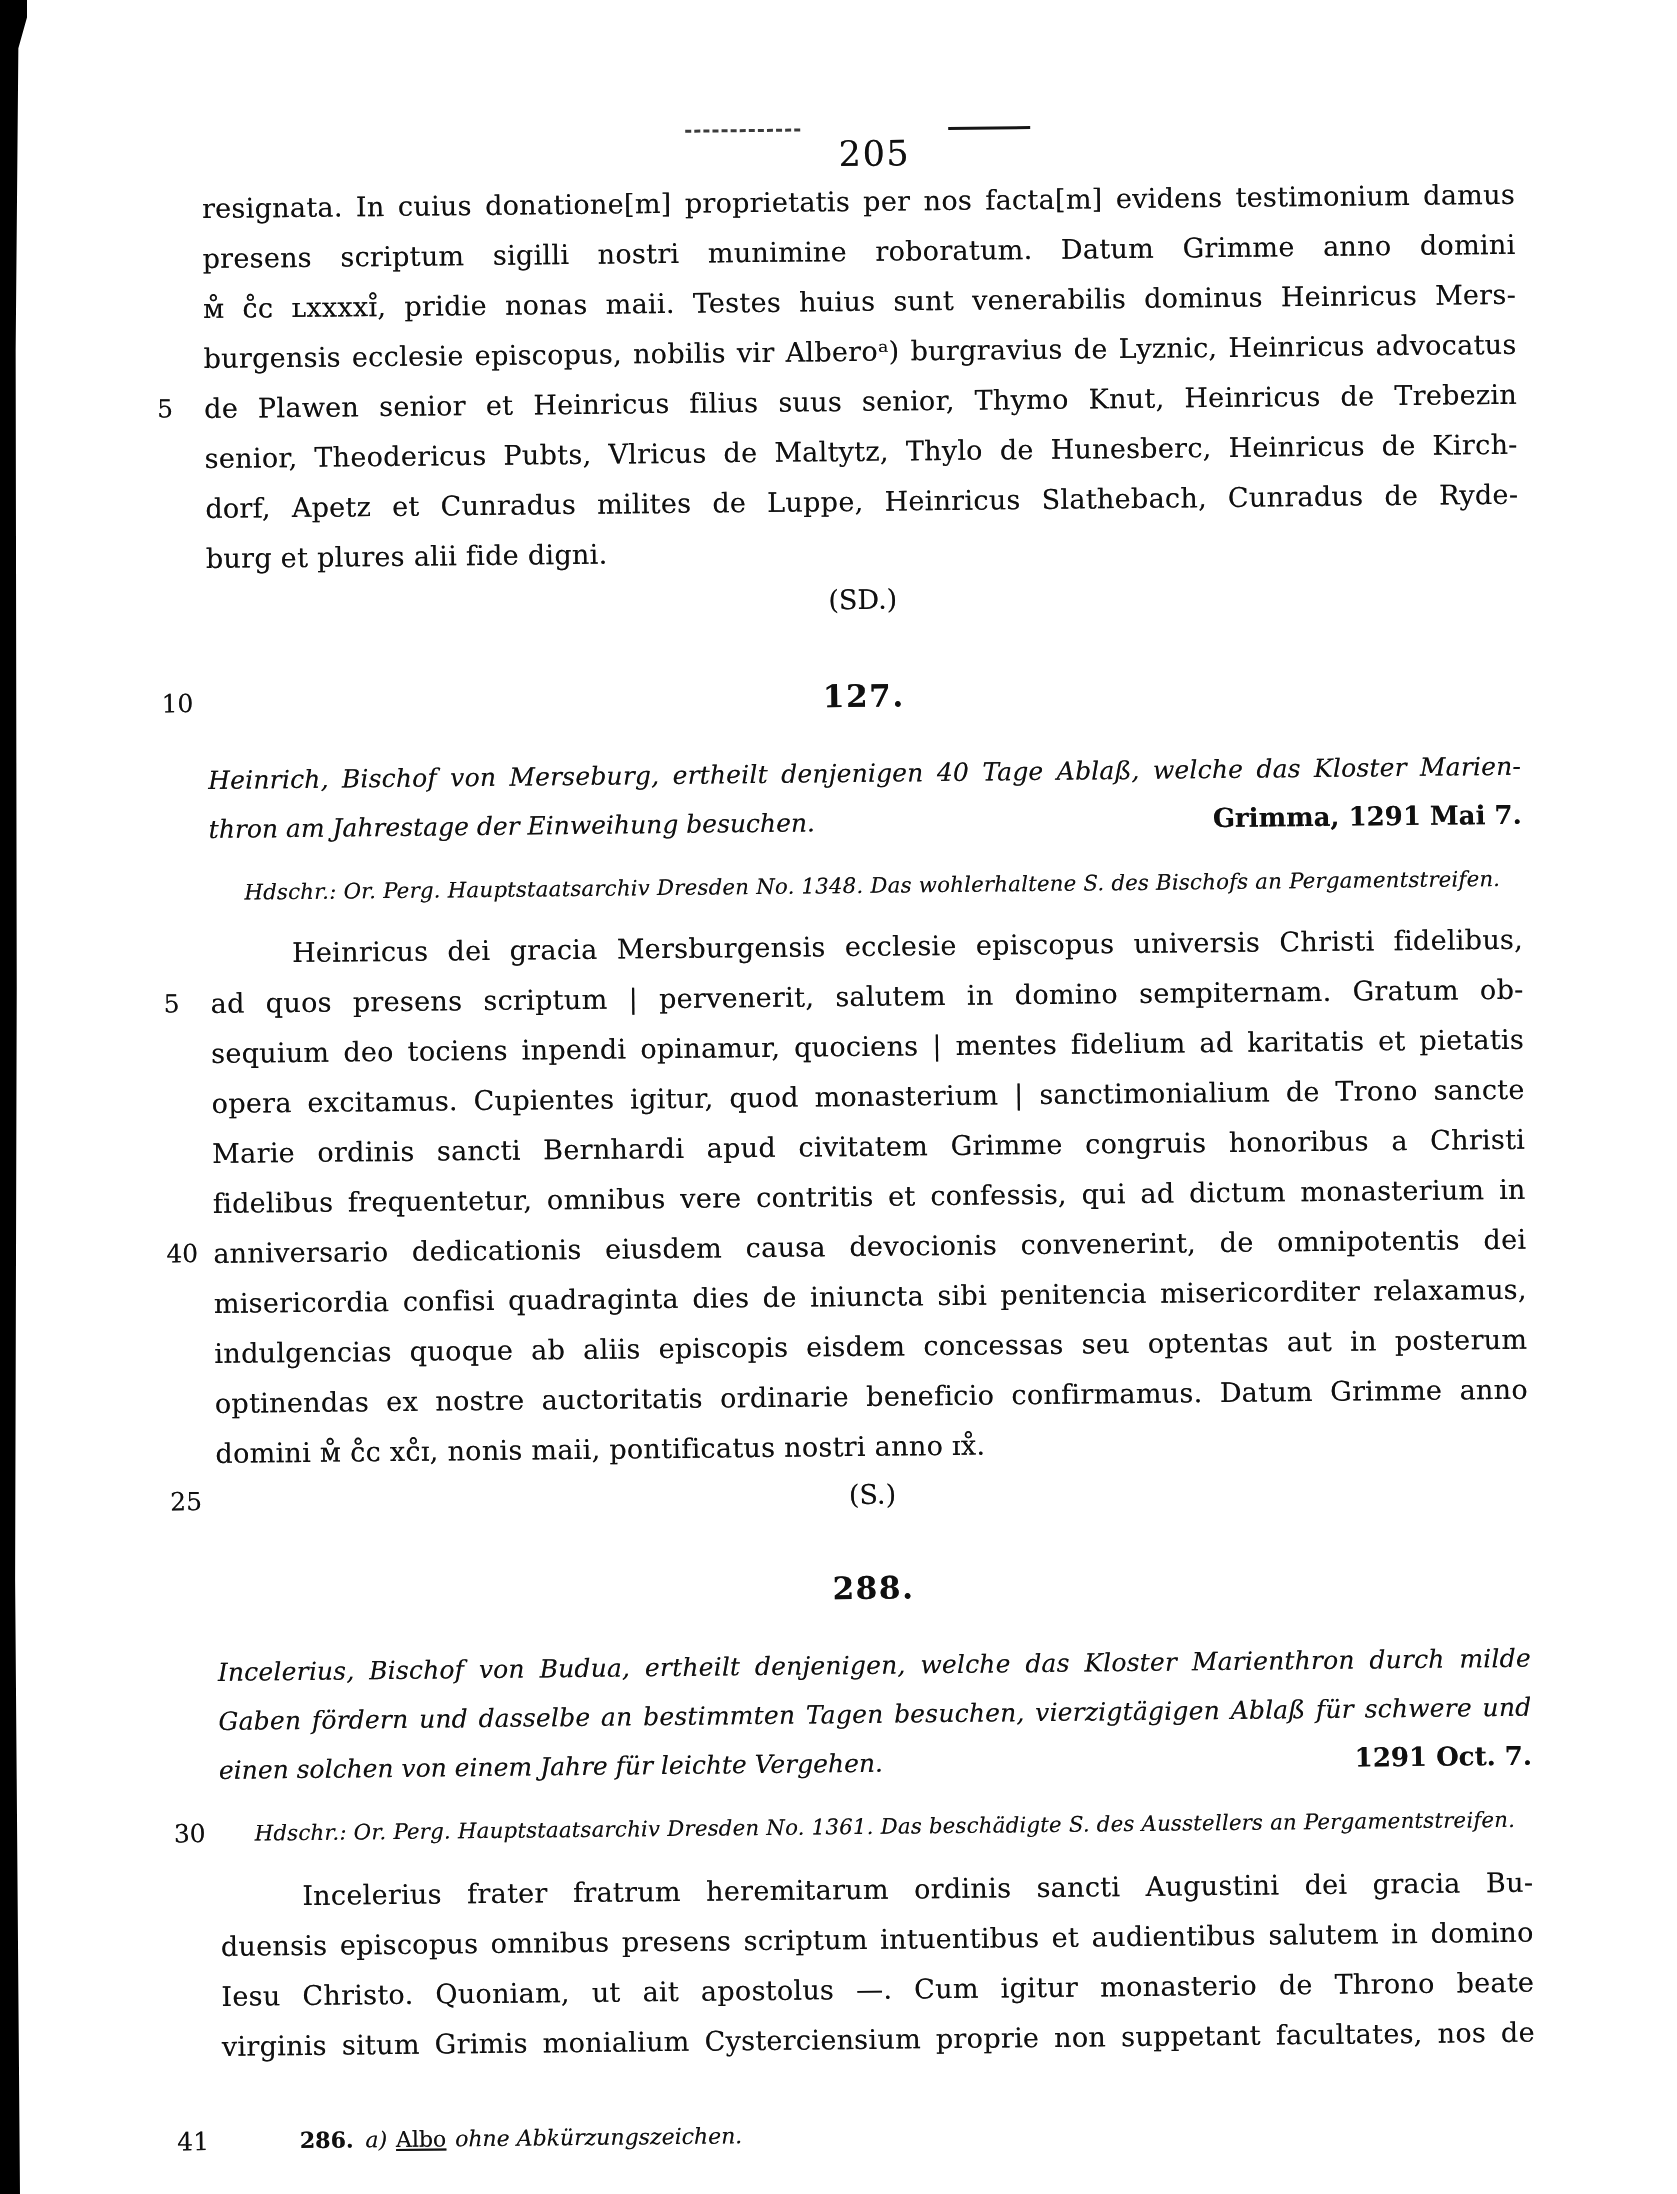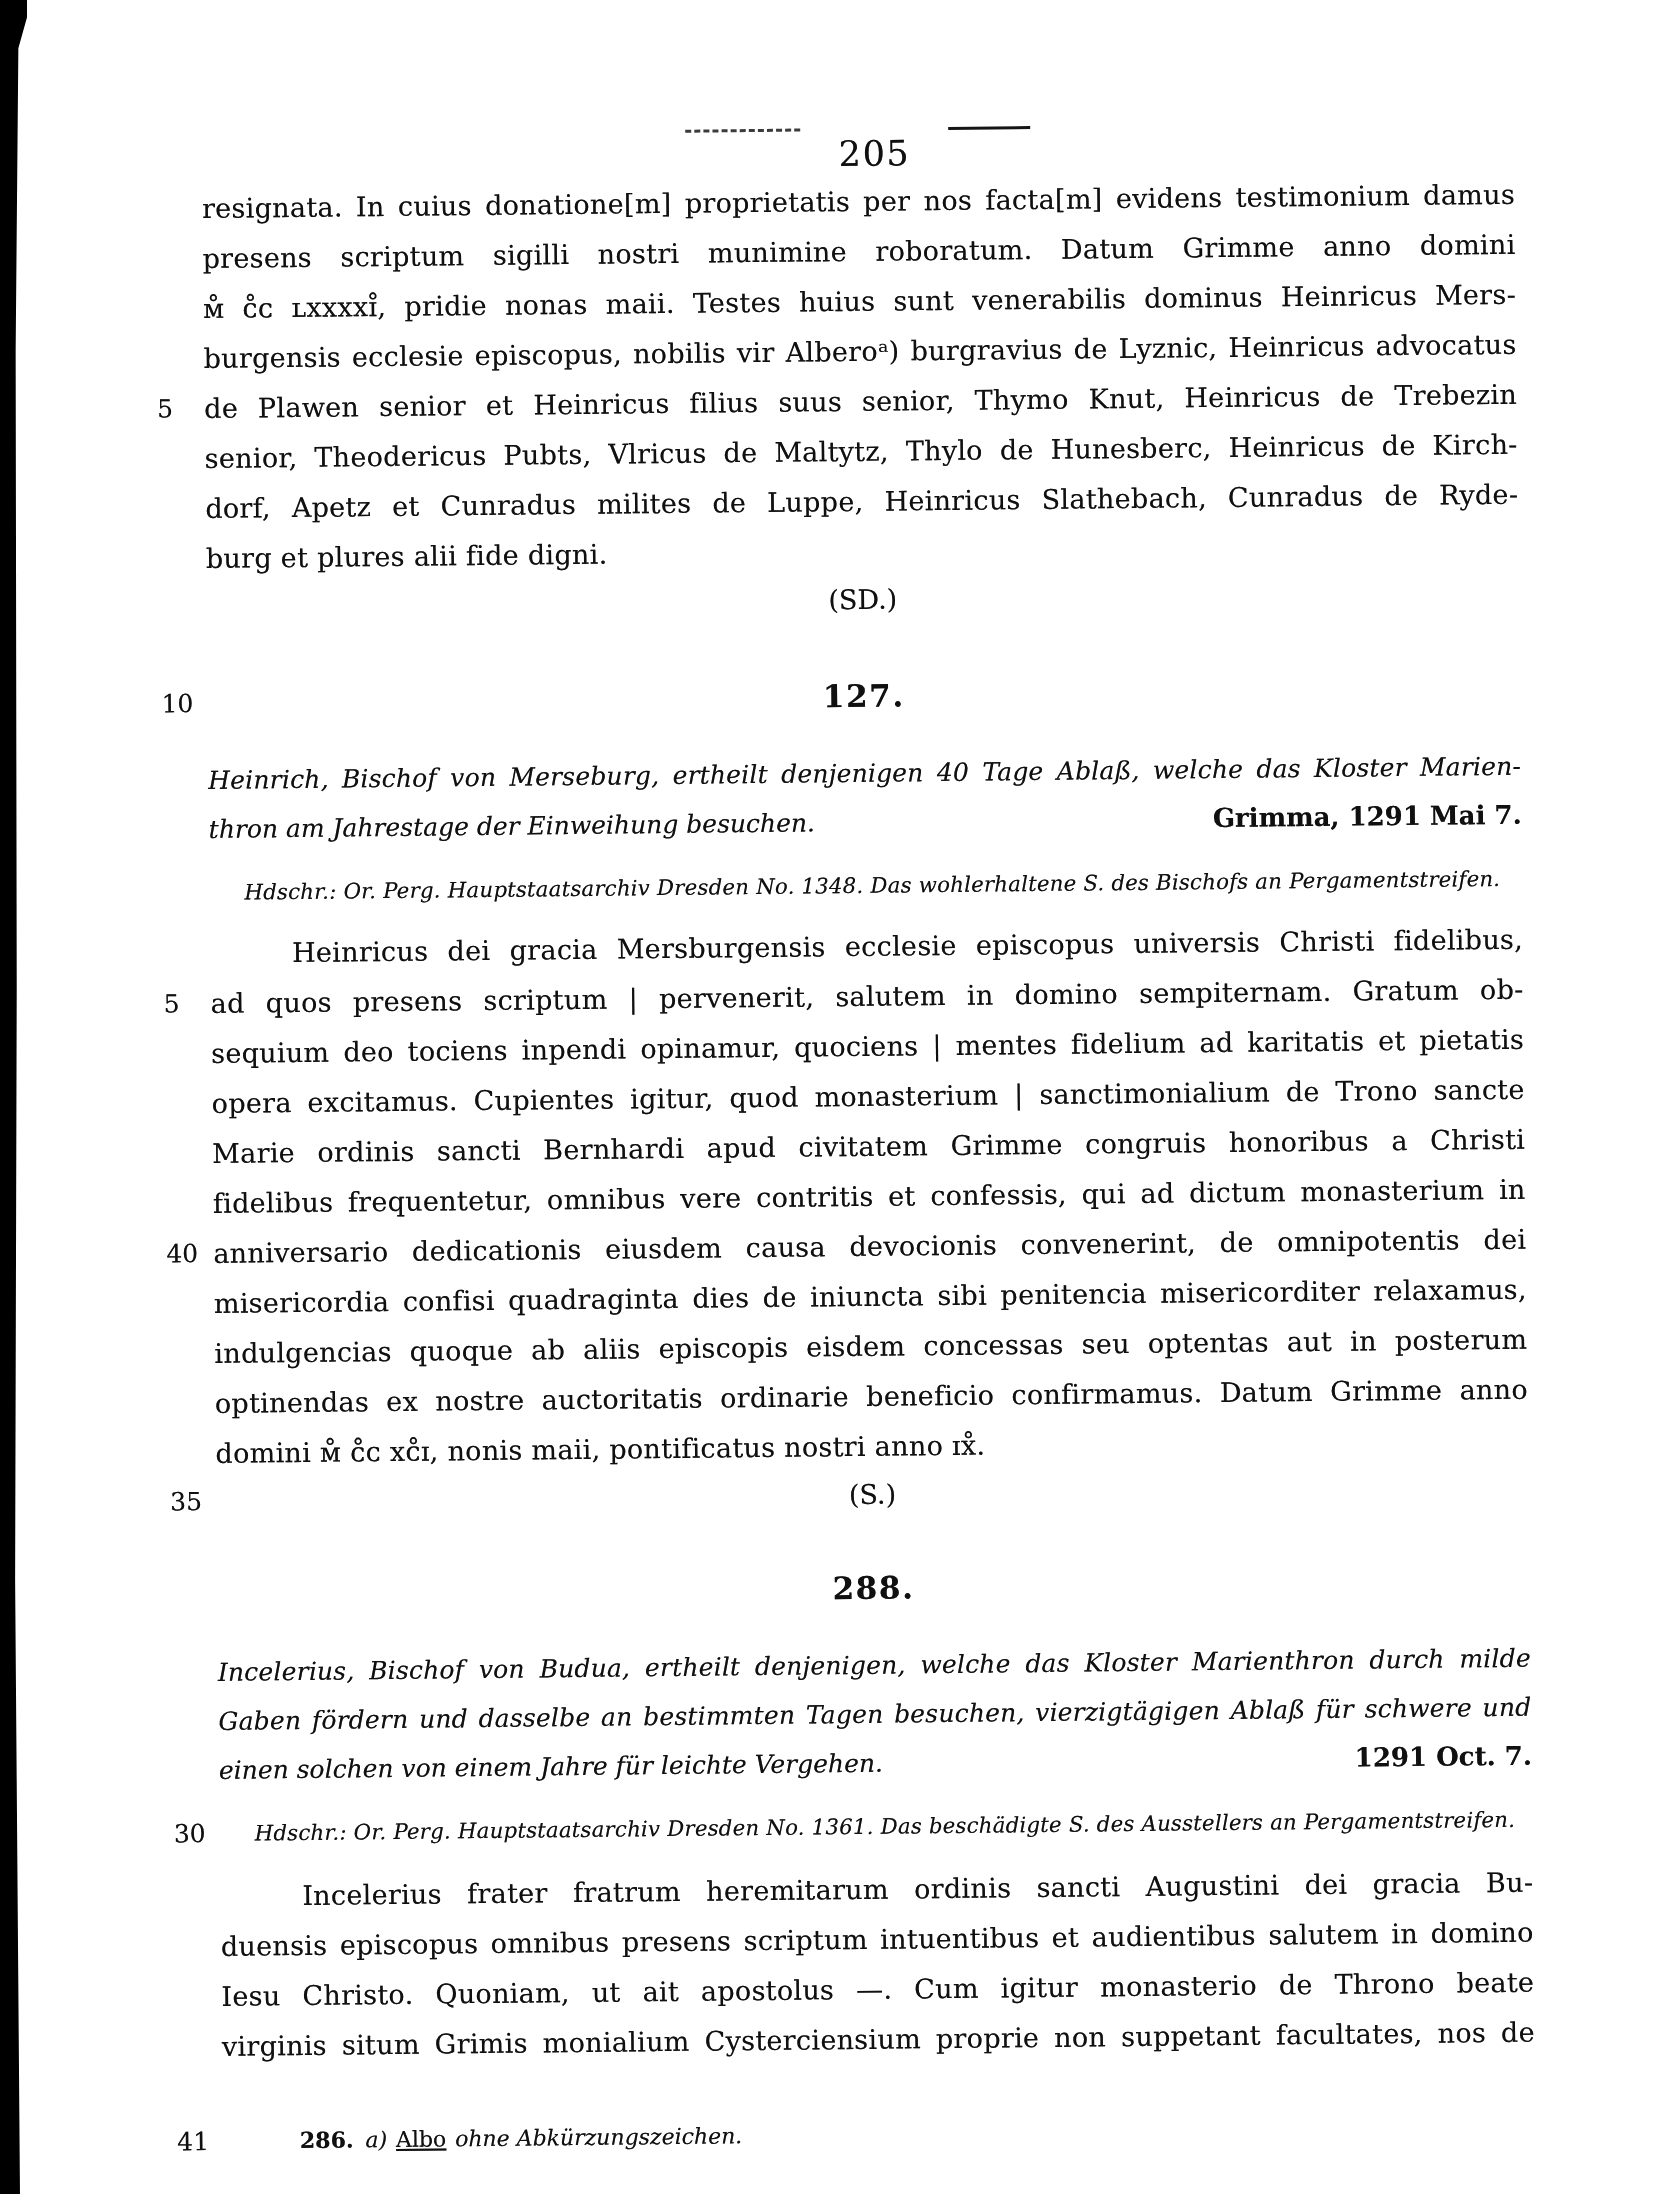--- a/index.html
+++ b/index.html
@@ -133,21 +133,21 @@
         <div class="jline"><span class="lt">opera excitamus. Cupientes igitur, quod monasterium | sanctimonialium de Trono sancte</span></div>
         <div class="jline"><span class="lt">Marie ordinis sancti Bernhardi apud civitatem Grimme congruis honoribus a Christi</span></div>
         <div class="jline"><span class="lt">fidelibus frequentetur, omnibus vere contritis et confessis, qui ad dictum monasterium in</span></div>
         <div class="jline"><span class="mnum">40</span><span class="lt">anniversario dedicationis eiusdem causa devocionis convenerint, de omnipotentis dei</span></div>
         <div class="jline"><span class="lt">misericordia confisi quadraginta dies de iniuncta sibi penitencia misericorditer relaxamus,</span></div>
         <div class="jline"><span class="lt">indulgencias quoque ab aliis episcopis eisdem concessas seu optentas aut in posterum</span></div>
         <div class="jline"><span class="lt">optinendas ex nostre auctoritatis ordinarie beneficio confirmamus. Datum Grimme anno</span></div>
         <div class="jline endline"><span class="lt">domini ᴍ̊ ᴄ̊ᴄ xᴄ̊ɪ, nonis maii, pontificatus nostri anno ɪx̊.</span></div>
       </div>
 
-      <div class="seal-line seal2"><span class="mnum">35</span><span>(S.)</span></div>
+      <div class="seal-line seal2"><span class="mnum">25</span><span>(S.)</span></div>
     </section>
 
     <section>
       <div class="entry-number num288"><span>288.</span></div>
 
       <div class="regest">
         <div class="rline"><span>Incelerius, Bischof von Budua, ertheilt denjenigen, welche das Kloster Marienthron durch milde</span></div>
         <div class="rline"><span>Gaben fördern und dasselbe an bestimmten Tagen besuchen, vierzigtägigen Ablaß für schwere und</span></div>
         <div class="rline-last">
           <span class="rtext">einen solchen von einem Jahre für leichte Vergehen.</span>

